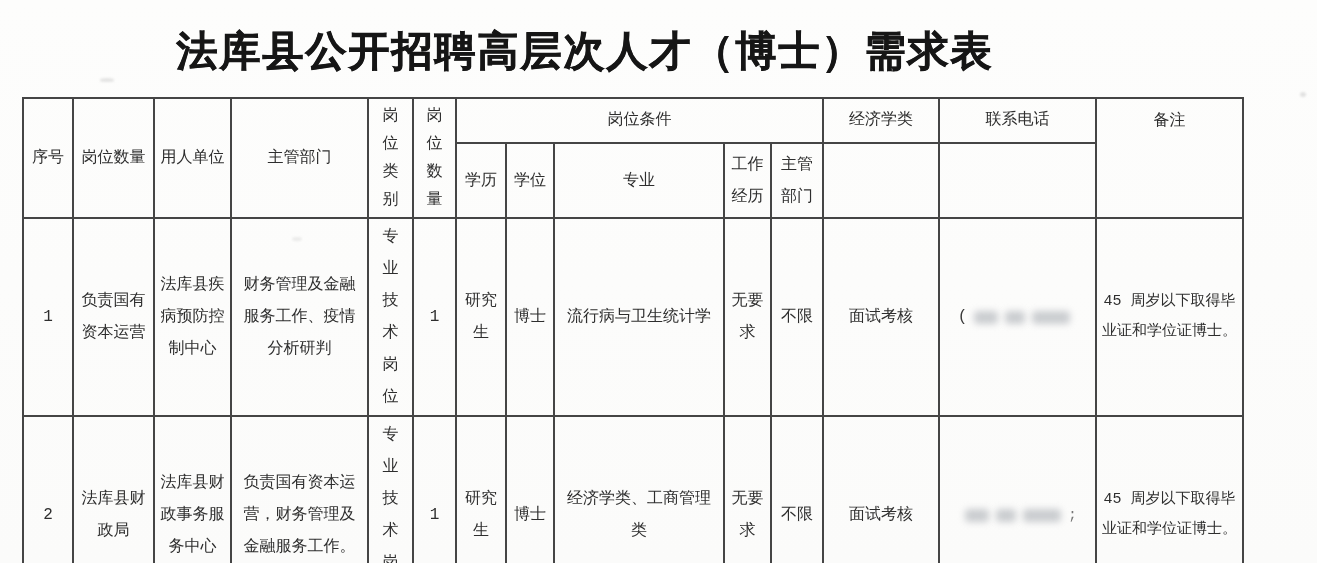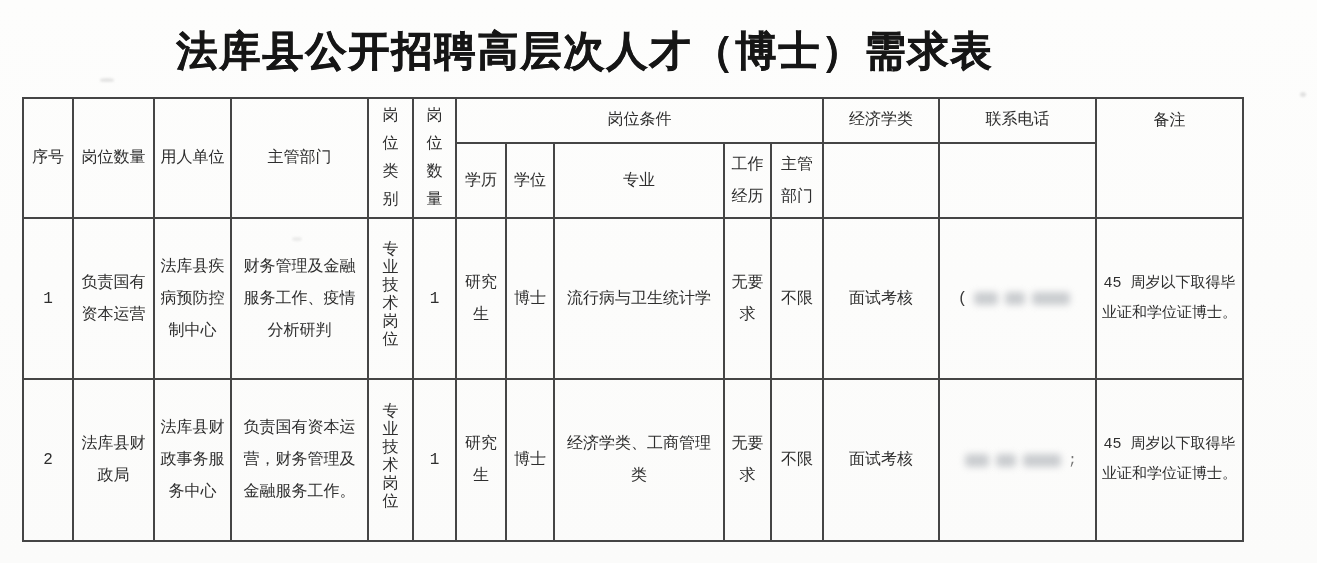--- a/index.html
+++ b/index.html
@@ -50,21 +50,21 @@
   .desc-cell { padding:2px 3px; }
   .remark-cell { padding:2px 8px; font-size:15px; line-height:2.15;margin-left:24px; }
   
   .vwrap {
     display:inline-block;
     width:18px;
     word-break:break-all;
     text-align:center;
   }
   .vhead { line-height:28px; }
-  .vbody { line-height:18px; }
+  .vbody { line-height:32px; }
   
   .phone-line { display:flex; align-items:center; justify-content:center; gap:7px; height:100%; }
   .phone-prefix { line-height:1; color:#3a3a3a; }
   .blur-seg {
     display:inline-block; height:13px; border-radius:4px;
     background:#a9adb3; filter:blur(3.5px); opacity:.6;
   }
   .bs-a { width:24px; } .bs-b { width:20px; } .bs-c { width:38px; }
   .phone-suffix { line-height:1; color:#4a4a4a; opacity:.75; font-size:14px; }
   

